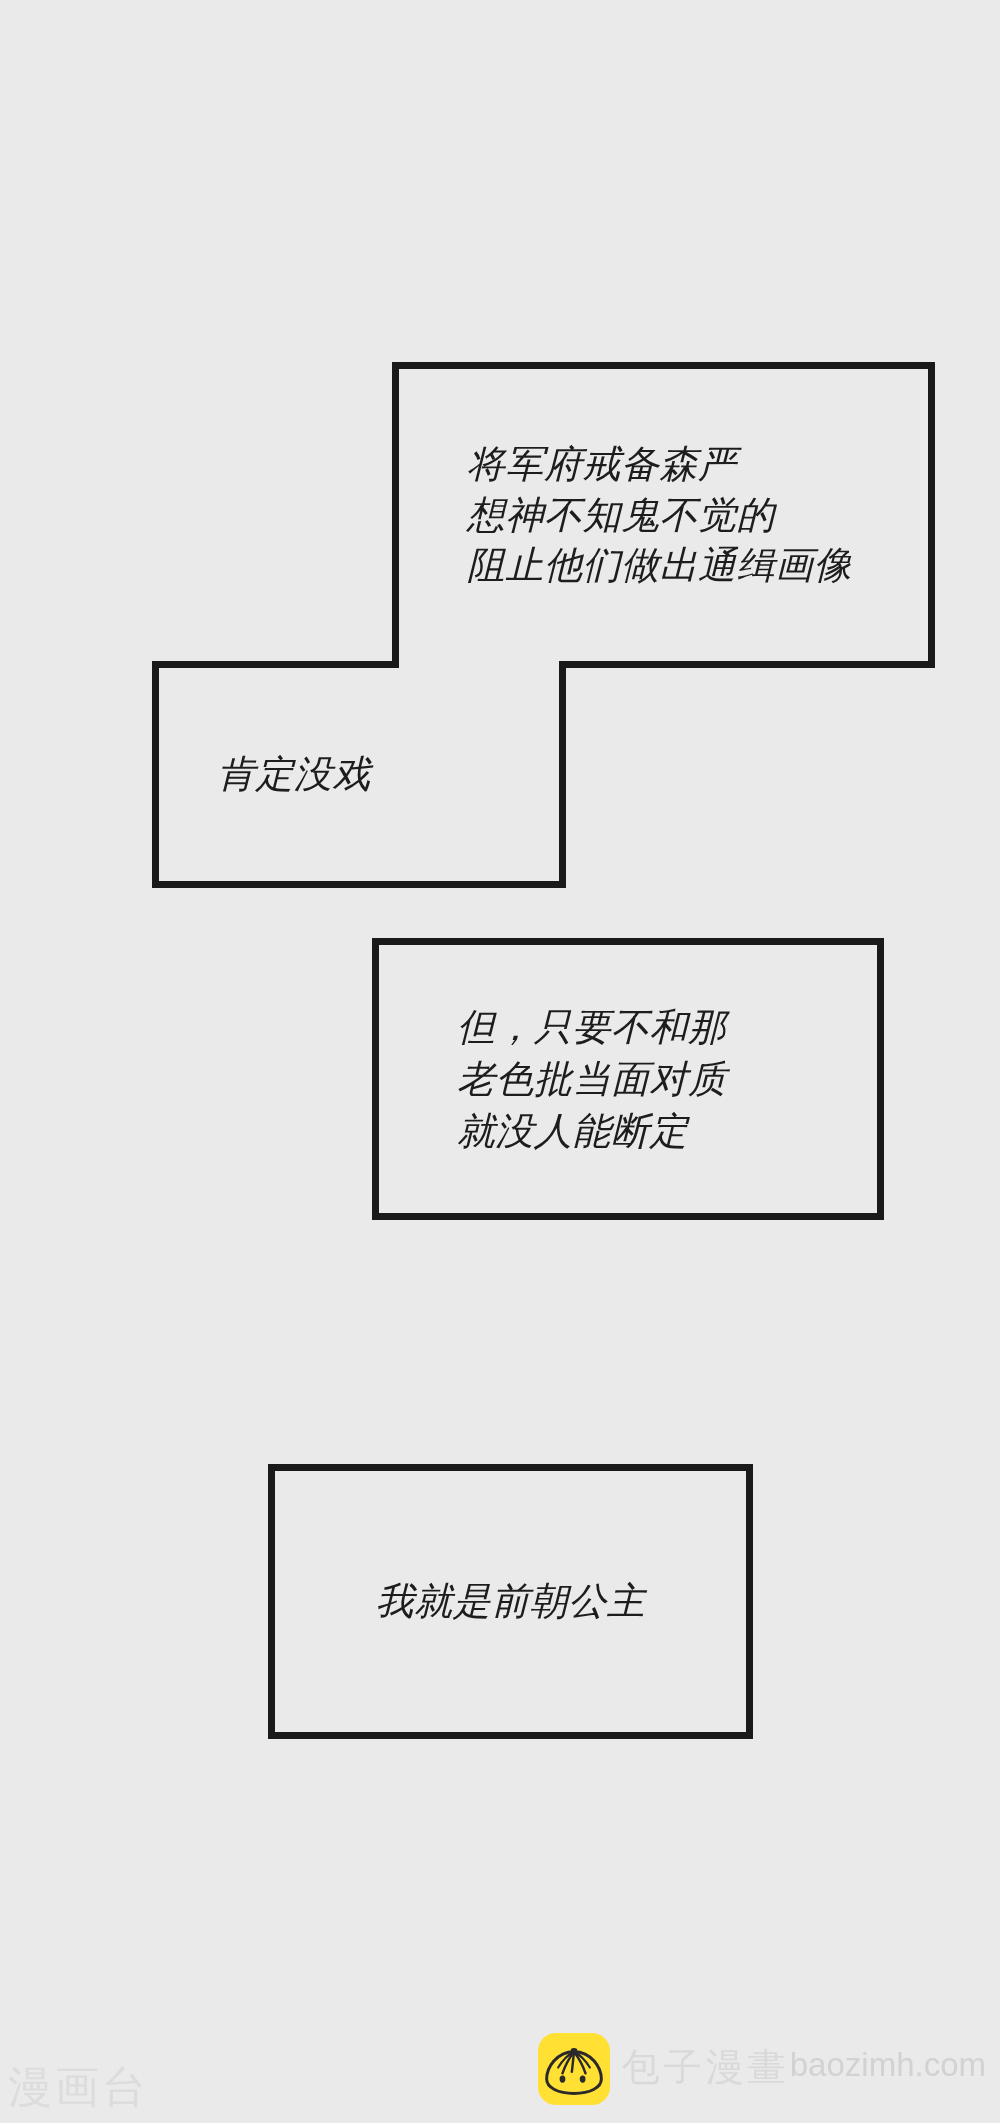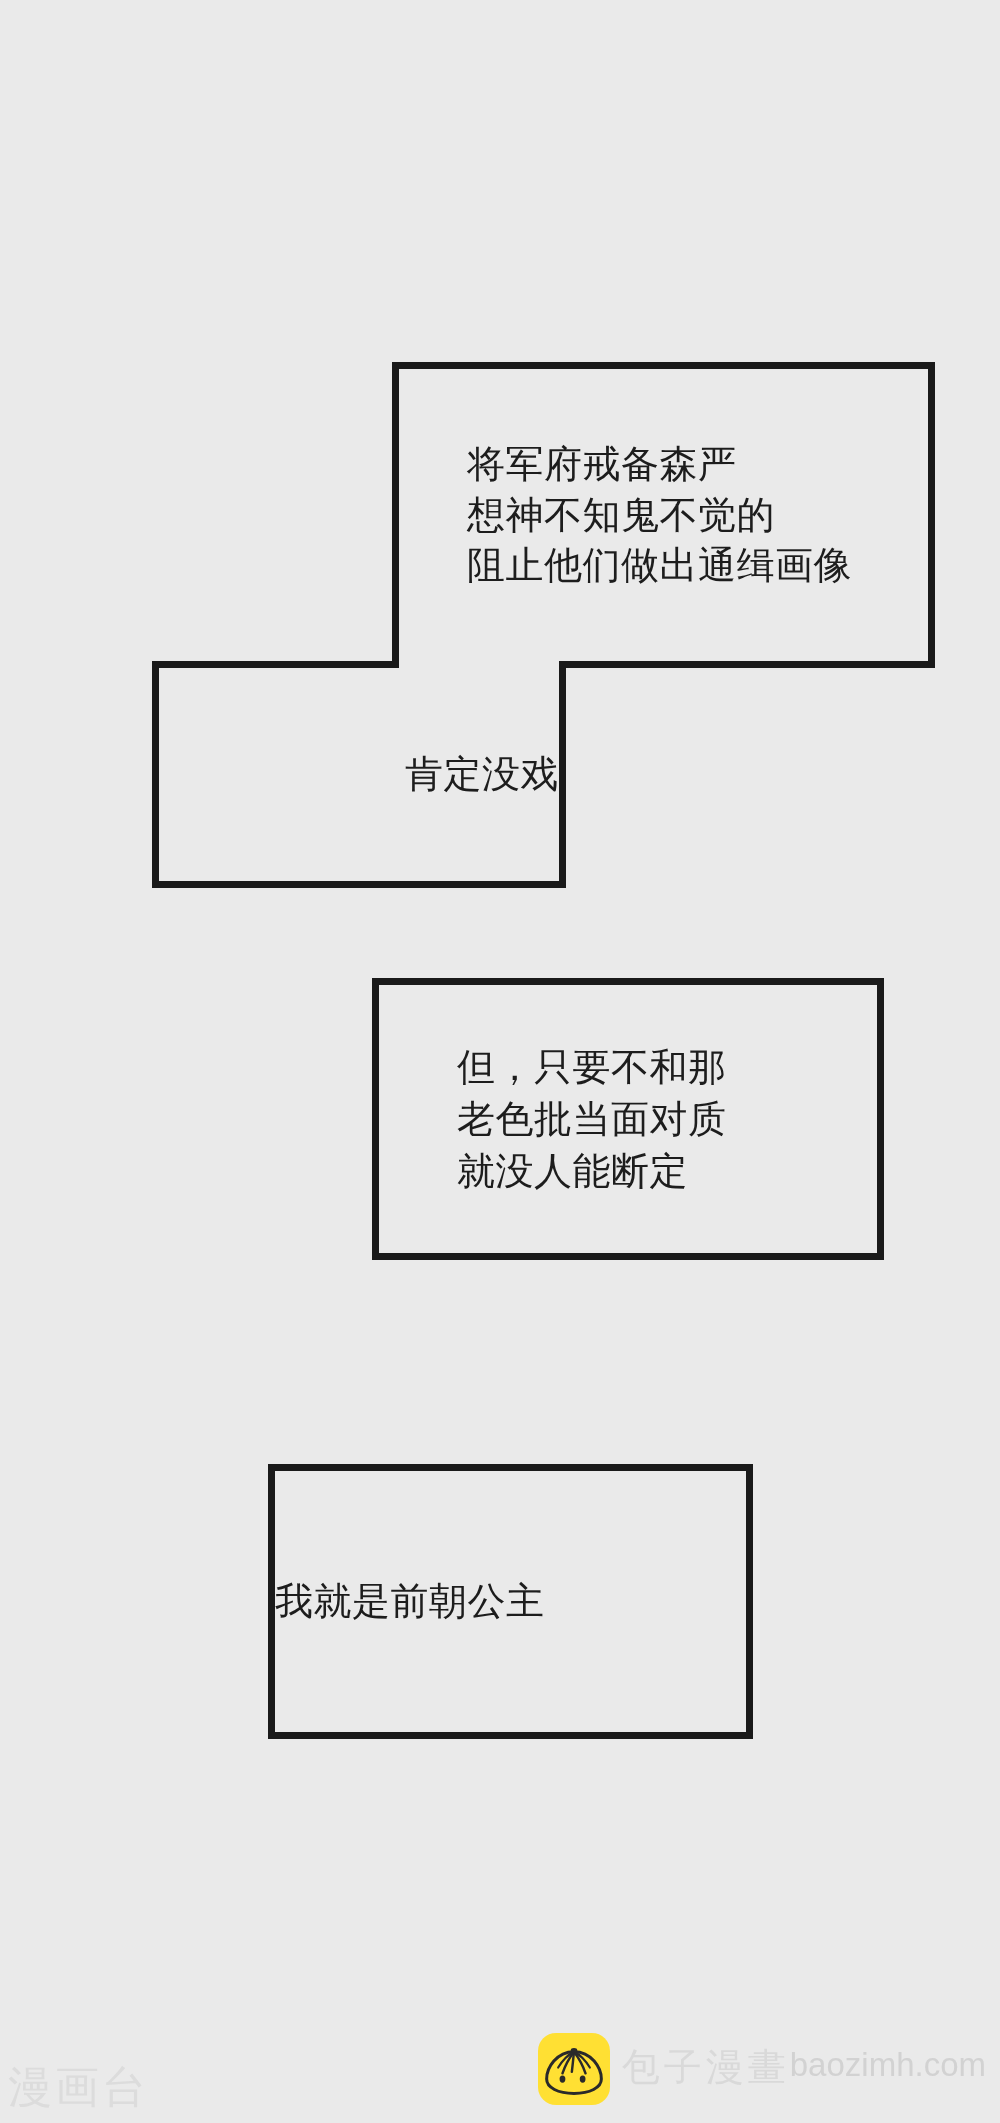--- a/index.html
+++ b/index.html
@@ -27,20 +27,21 @@
   .panel {
     position: absolute;
     box-sizing: border-box;
     background: #eaeaea;
     border: 7px solid #1a1a1a;
     display: flex;
     align-items: center;
     color: #1d1d1d;
     font-weight: 400;
     letter-spacing: 0.5px;
+    font-style: italic;
   }
 
   .panel .lines {
     display: block;
     white-space: pre-line;
     font-size: 37px;
     line-height: 1.32;
     color: #1d1d1d;
   }
 
@@ -59,21 +60,21 @@
     font-size: 38px;
     line-height: 1.33;
   }
 
   
   #panel-2 {
     left: 152px;
     top: 661px;
     width: 414px;
     height: 227px;
-    justify-content: flex-end;
+    justify-content: flex-start;
     padding-left: 58px;
     z-index: 1;
   }
   #panel-2 .lines {
     font-size: 38px;
   }
 
   
   #joint-mask {
     position: absolute;
@@ -86,33 +87,33 @@
   }
 
   
   #panel-3 {
     left: 372px;
     top: 938px;
     width: 512px;
     height: 282px;
     justify-content: flex-start;
     padding-left: 78px;
-    margin-top: 40px;
   }
   #panel-3 .lines {
     font-size: 38px;
     line-height: 1.37;
   }
 
   
   #panel-4 {
     left: 268px;
     top: 1464px;
     width: 485px;
     height: 275px;
+    justify-content: center;
   }
   #panel-4 .lines {
     font-size: 38px;
     text-align: center;
   }
 
   
   #wm-left {
     position: absolute;
     left: 8px;

